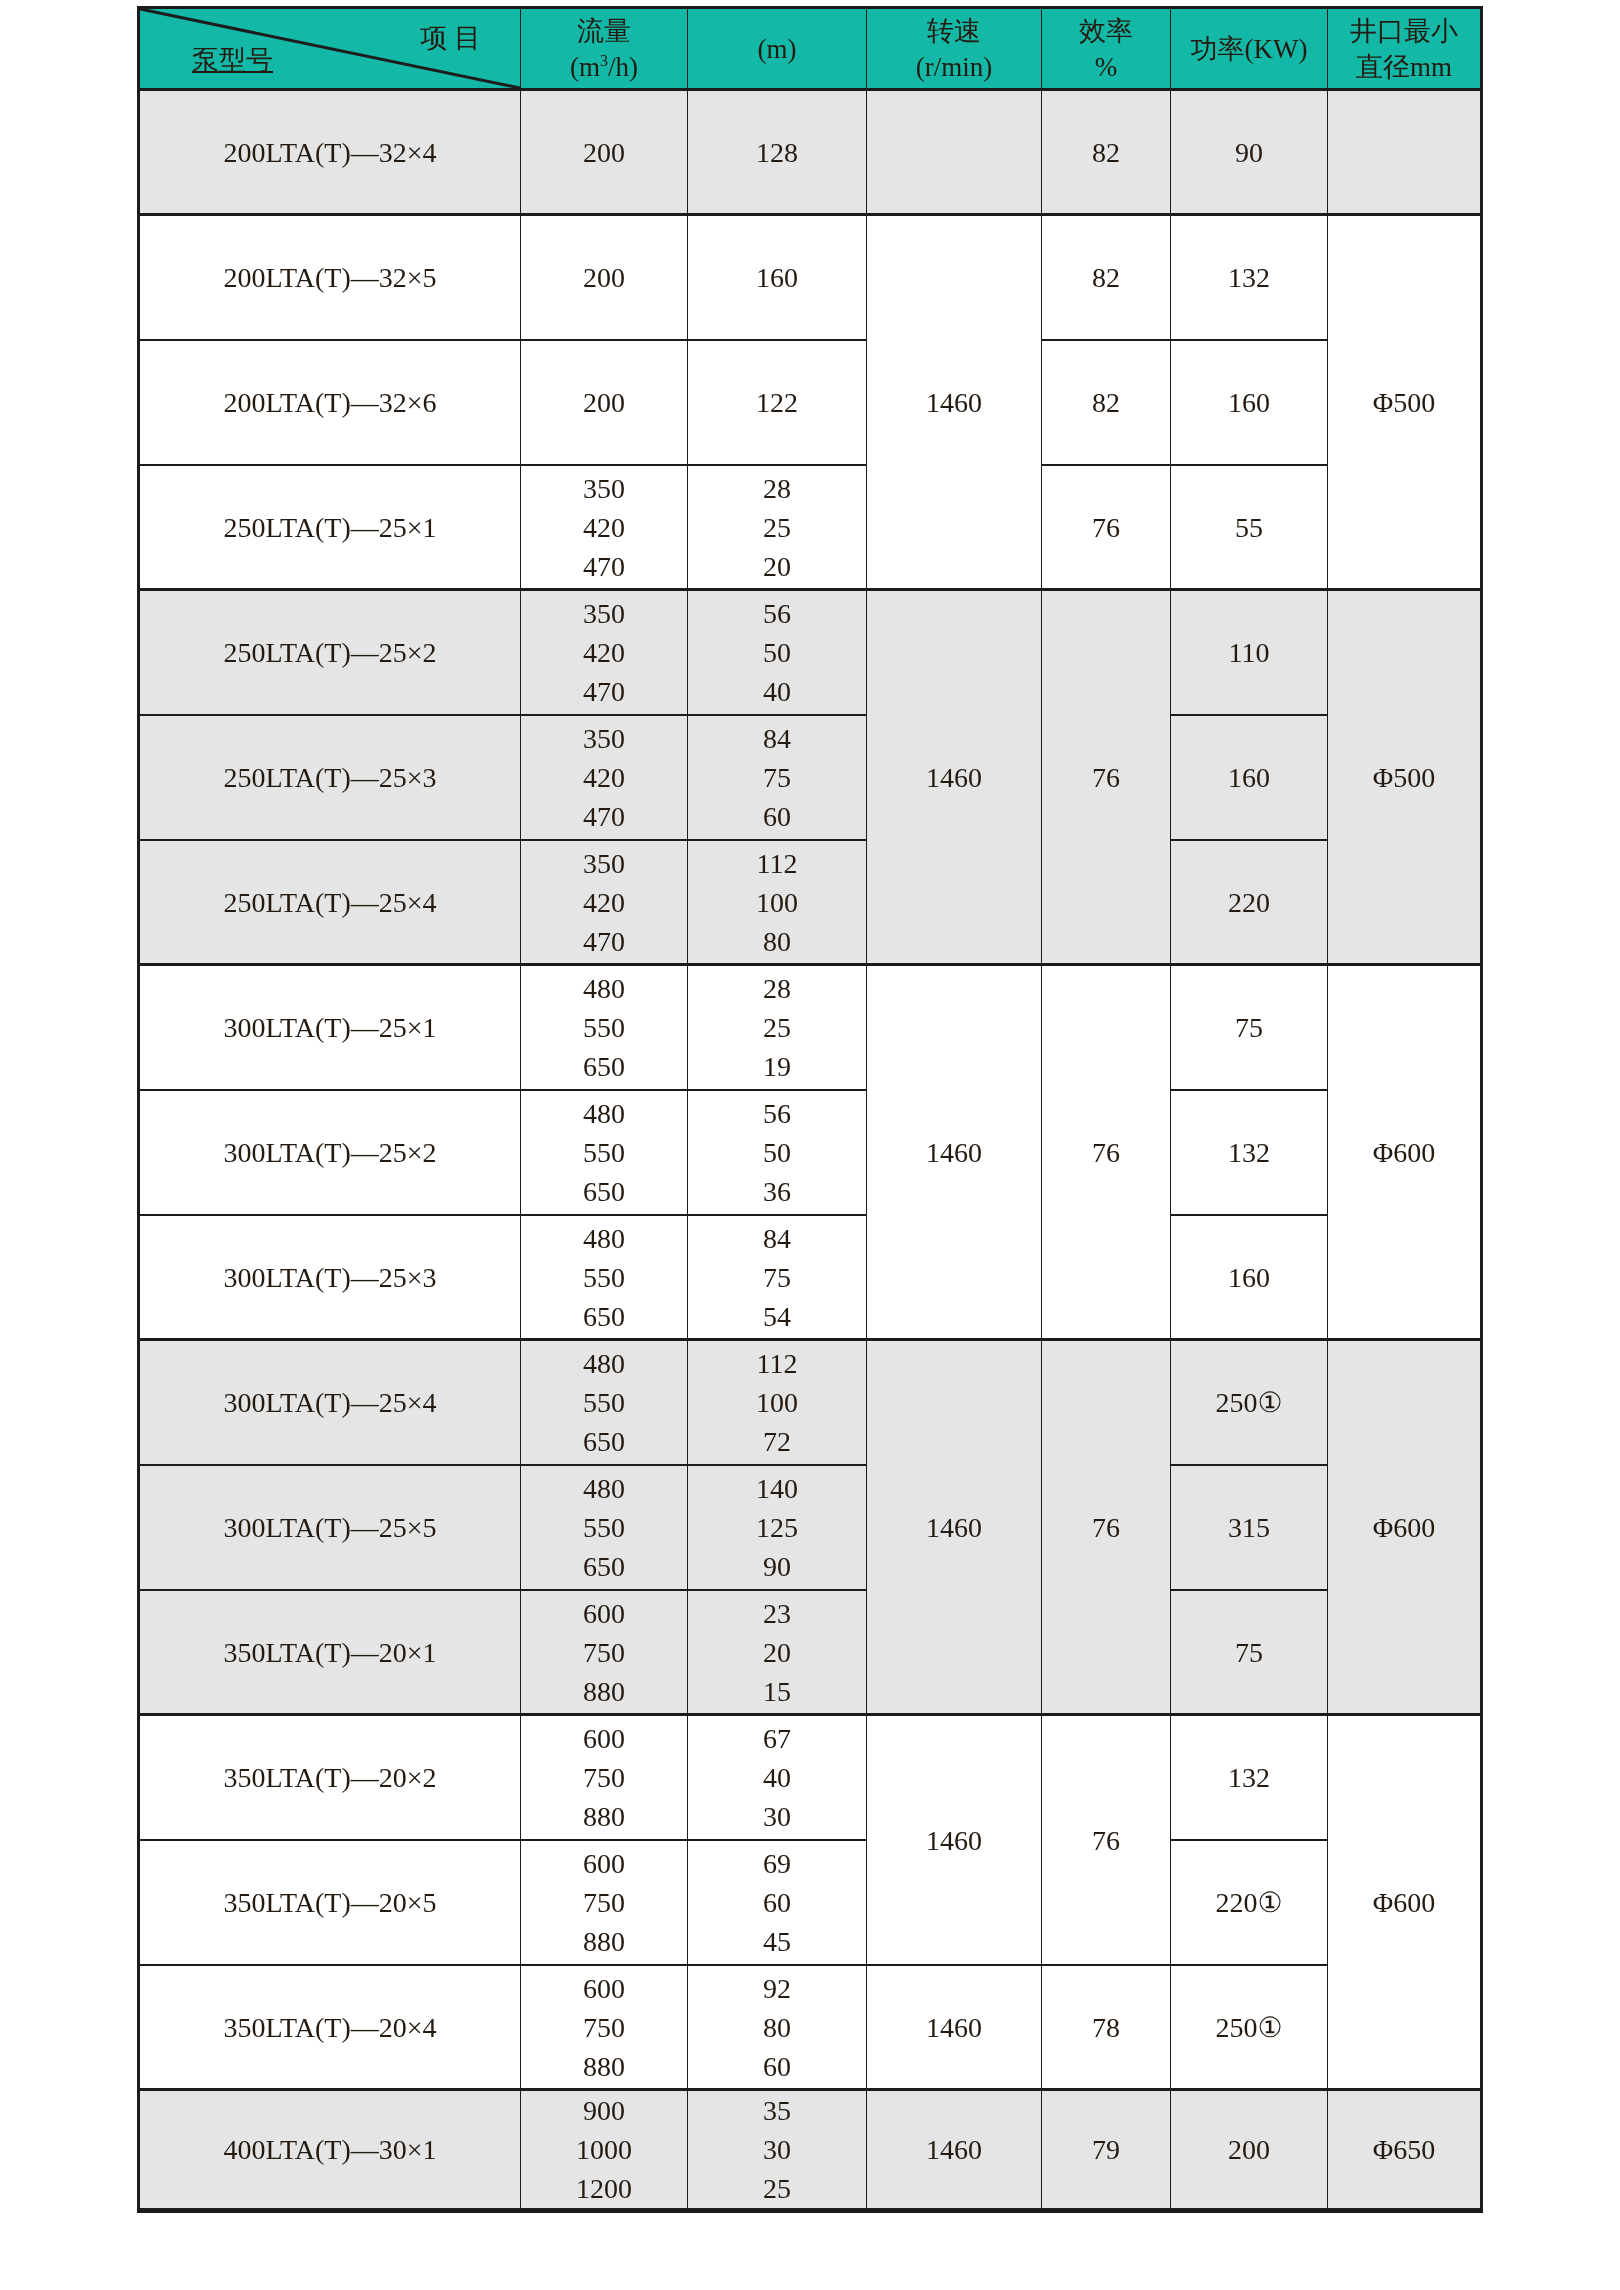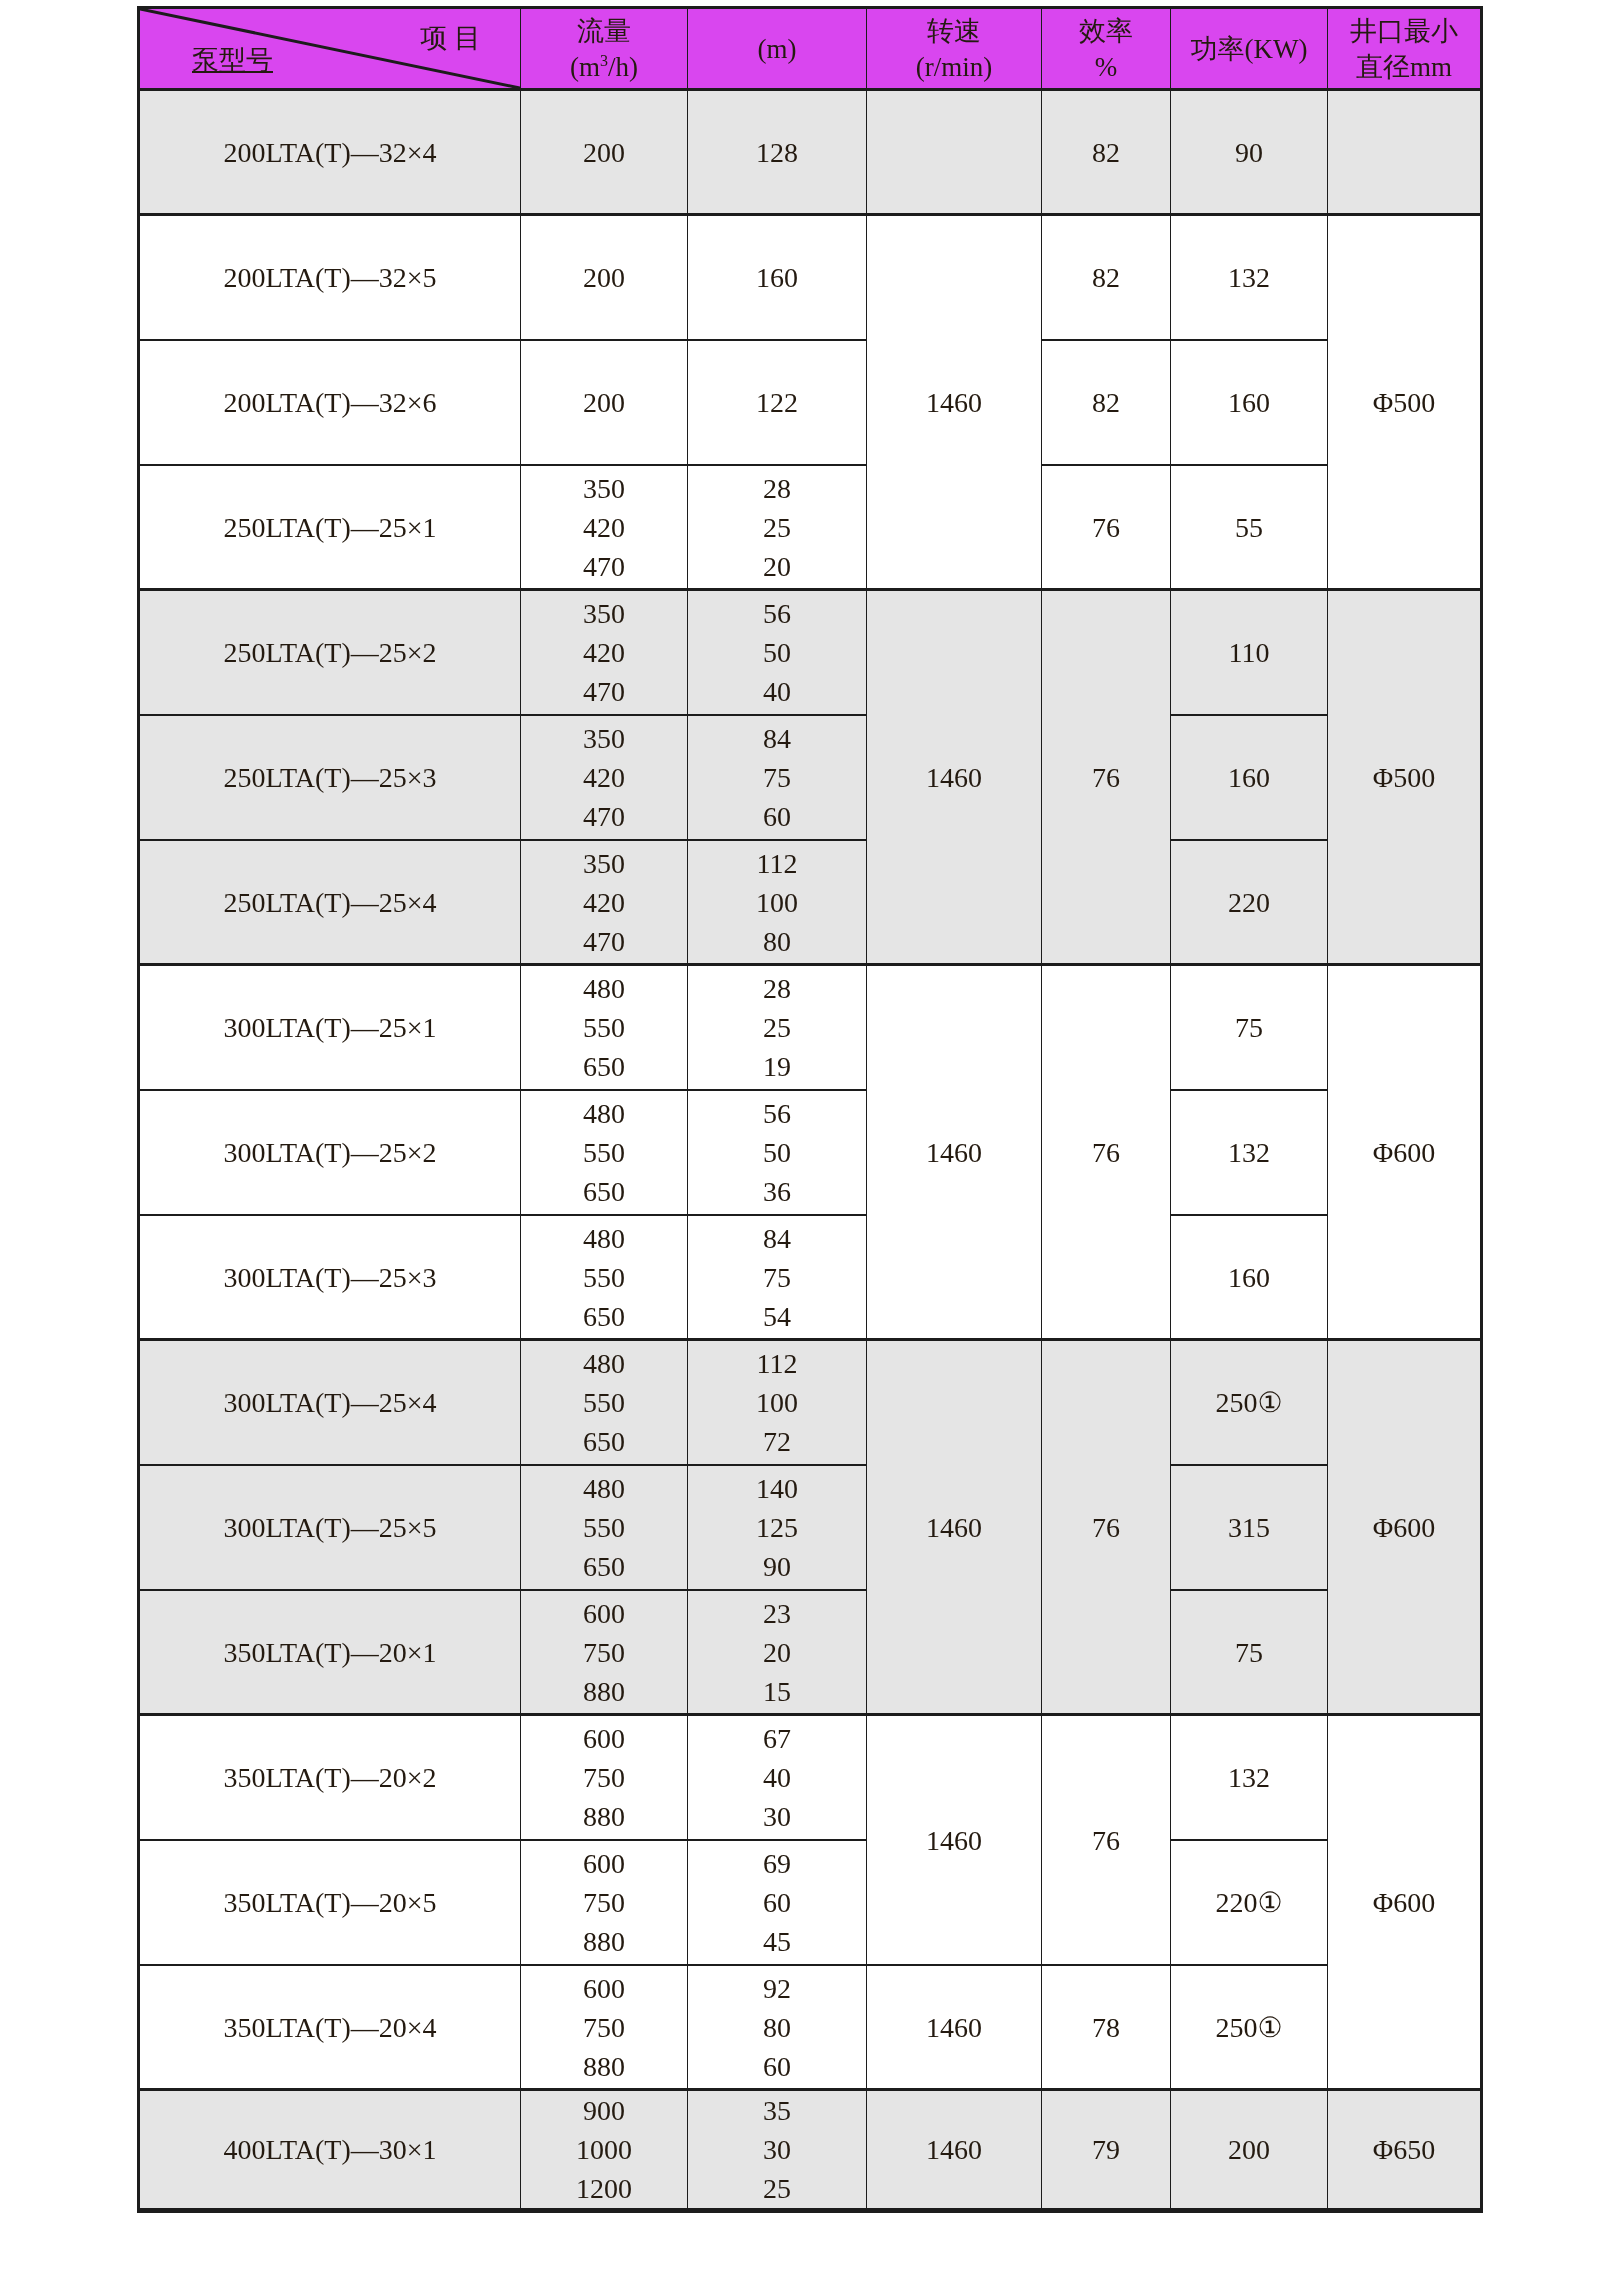--- a/index.html
+++ b/index.html
@@ -24,21 +24,21 @@
     border:2.7px solid #1c1c1c;
     border-left-width:1.8px;border-right-width:1.8px;
     text-align:center;vertical-align:middle;
     padding:0;font-weight:normal;
     font-size:28px;
   }
   thead tr{height:82px}
   tbody tr{height:125px}
   tbody tr.last{height:115px}
 
-  thead th{border-bottom-width:3.6px;background:#d946ef;margin-left:17px;}
+  thead th{border-bottom-width:3.6px;background:#14b8a6;margin-left:17px;}
   tr.ge > td{border-bottom-width:3.6px}
   tr.gs > td{border-top-width:3.6px}
   tr.orange > td{background:#e5e5e5}
 
   .hline{line-height:36px;font-size:27px;}
   sup{font-size:16px;vertical-align:super;line-height:0;}
 
   .ln{line-height:39px;}
 
   th.diag{position:relative;padding:0;}

